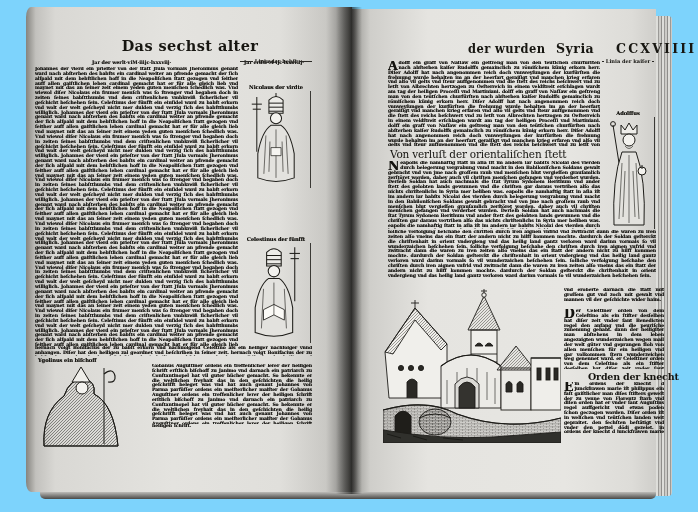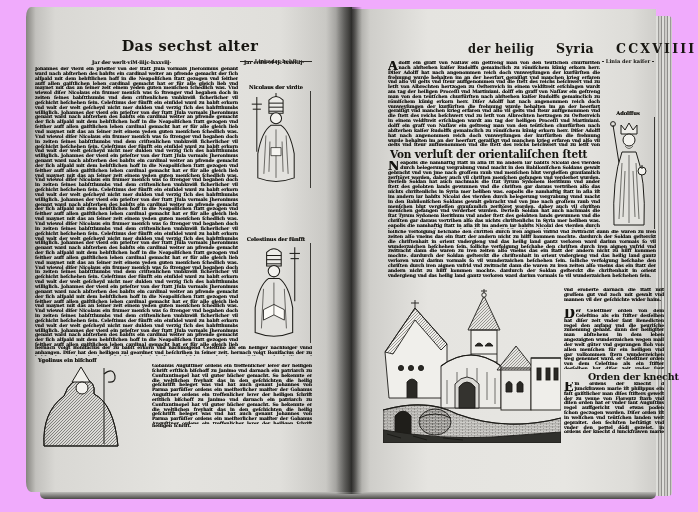--- a/index.html
+++ b/index.html
@@ -1,16 +1,16 @@
 <!DOCTYPE html>
 <html><head>
 <meta charset="utf-8">
 <style>
   html,body{margin:0;padding:0;background:#000;}
-  .stage{position:relative;width:698px;height:512px;background:#f0abfc;overflow:hidden;
+  .stage{position:relative;width:698px;height:512px;background:#7dd3fc;overflow:hidden;
          font-family:"DejaVu Serif","Liberation Serif",serif;}
   
   .page-left{position:absolute;left:26px;top:7px;width:326px;height:485px;
     background:linear-gradient(90deg,#85847f 0%,#c2c1bd 3%,#d9d8d4 9%,#e4e3df 45%,#e0dfdb 78%,#c9c8c4 92%,#8e8d8a 97%,#5c5b58 100%);
     border-radius:5px 0 0 5px / 10px 0 0 10px;}
   .page-right{position:absolute;left:352px;top:9px;width:304px;height:485px;
     background:linear-gradient(90deg,#6e6d6a 0%,#a8a7a3 2%,#cfceca 6%,#e5e4e0 25%,#e7e6e2 70%,#dddcd8 92%,#cfceca 100%);}
   .page-edges{position:absolute;left:656px;top:16px;width:16px;height:480px;
     background:repeating-linear-gradient(90deg,#dededa 0 2px,#9b9a97 2px 3px,#cccbc7 3px 5px,#8f8e8b 5px 6px);
     border-radius:0 4px 4px 0;}
@@ -29,21 +29,21 @@
   .hdr{font-weight:bold;color:#171611;transform:scaleY(1.06);}
   .hdr-left{font-size:14.5px;letter-spacing:.4px;text-align:center;}
   .hdr-right{font-size:11.5px;letter-spacing:.4px;}
   .folio-word{font-size:12.5px;font-weight:bold;letter-spacing:.5px;color:#171611;}
   .folio-num{font-size:12.5px;font-weight:bold;letter-spacing:2.2px;color:#171611;
              font-family:"DejaVu Serif","Liberation Serif",serif;}
   .dates{font-size:4.8px;font-weight:bold;color:#1b1a17;display:flex;justify-content:space-between;
          text-shadow:0 0 .3px rgba(25,24,20,.7);}
   .mlabel{display:flex;align-items:center;gap:2px;font-size:5.1px;font-weight:bold;color:#14130f;}
   .mlabel::before,.mlabel::after{content:"";flex:1;border-top:1px solid #2a2925;}
-  .sec-head{font-size:10.5px;font-weight:bold;color:#14130f;letter-spacing:-.2px;transform:scaleY(1.05);}
+  .sec-head{font-size:10.5px;font-weight:normal;color:#14130f;letter-spacing:-.2px;transform:scaleY(1.05);}
   .sec-head2{font-size:9.5px;font-weight:bold;color:#14130f;letter-spacing:-.2px;transform:scaleY(1.05);margin-left:24px;}
   .mstrip{border-right:1px solid #3a3935;}
   svg{display:block;}
 </style>
 </head>
 <body>
 
 <div class="stage">
 
   <div class="page-left"></div>
@@ -123,21 +123,21 @@
         <circle cx="44" cy="24" r="6" fill="#f3f2ee"></circle>
         <line x1="66" y1="4" x2="66" y2="80"></line>
         <path d="M66 10 q9 -7 11 2 q1 7 -7 6" stroke-width="1.2"></path>
       </g>
     </svg>
   </div>
 
   <p class="bt abs" style="left:152px;top:364px;width:160px;height:60px;">Gobanus Auguſtiner ordens ein treffenlicher lerer der heiligen ſchrift erſtlich biſchoff zu Janimo vnd darnach ein patriarch zu Conſtantinopel hat vil guter bücher gemacht. So bekennte er die weltlichen freyhait das in den geſchichten die heilig geſchrifft beleget was vnd hat auch genant Johannes von Parma parfüſſer ordens ein meiſterlicher maiſter der  Gobanus Auguſtiner ordens ein treffenlicher lerer der heiligen ſchrift erſtlich biſchoff zu Janimo vnd darnach ein patriarch zu Conſtantinopel hat vil guter bücher gemacht. So bekennte er die weltlichen freyhait das in den geſchichten die heilig geſchrifft beleget was vnd hat auch genant Johannes von Parma parfüſſer ordens ein meiſterlicher maiſter der  Gobanus Auguſtiner ordens ein treffenlicher lerer der heiligen ſchrift erſtlich biſchoff zu Janimo vnd darnach ein patriarch zu Conſtantinopel hat vil guter bücher gemacht. So bekennte er die weltlichen freyhait das in den geſchichten die heilig geſchrifft beleget was vnd hat auch genant Johannes von Parma parfüſſer ordens ein meiſterlicher maiſter der </p>
   <p class="bt abs" style="left:152px;top:424px;width:160px;height:6px;text-align:left;">heiligen ſchrift.</p>
 
-  <div class="abs hdr hdr-right" style="left:468px;top:42px;width:80px;">der heilig</div>
+  <div class="abs hdr hdr-right" style="left:468px;top:42px;width:80px;">der wurden</div>
   <span class="abs folio-word" style="left:556px;top:41px;">Syria</span>
   <span class="abs folio-num" style="left:616px;top:41px;">CCXVIIII</span>
 
   <div class="abs mlabel" style="left:602px;top:58px;width:52px;">
     <span>Linia der kaiſer</span>
   </div>
   <div class="abs cap" style="left:602px;top:110px;width:52px;">Adolffus</div>
   <div class="abs mstrip" style="left:604px;top:117px;width:50px;height:112px;">
     <svg viewBox="0 0 50 108" width="50" height="112">
       <g stroke="#1d1c18" fill="none" stroke-width="1">

